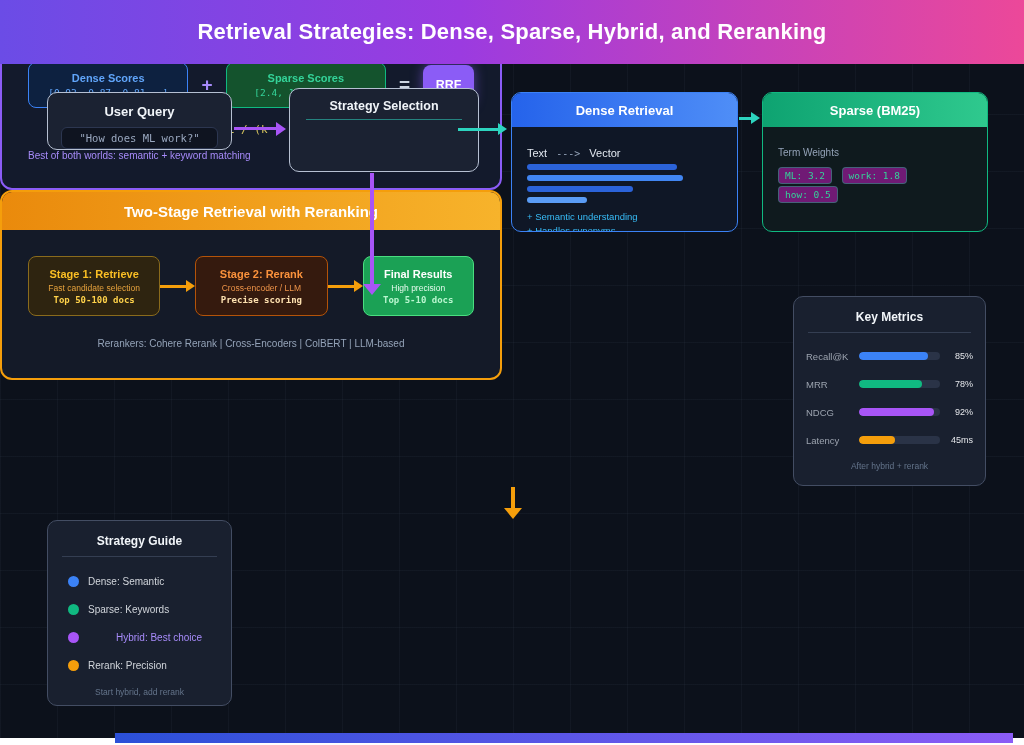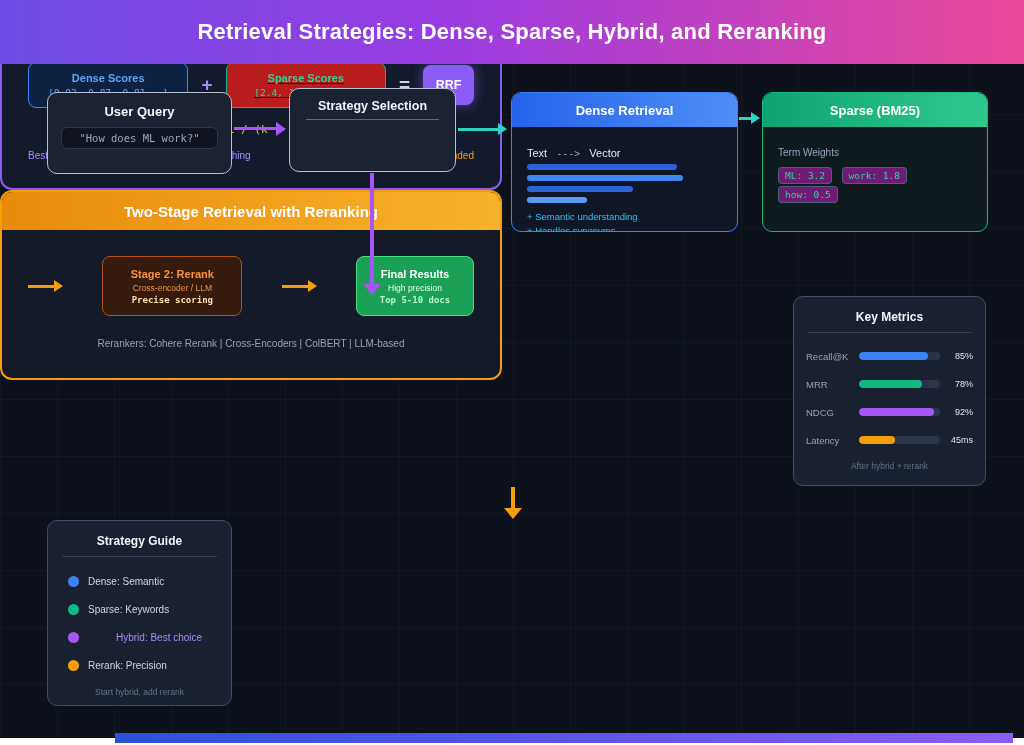--- a/index.html
+++ b/index.html
@@ -28,29 +28,29 @@
 
   
   .card { position:absolute; border-radius:10px; }
   .panel { background:#1b2232; border:1.5px solid #b6c0d2; }
   .subtle-panel { background:#19202f; border:1.5px solid #434d63; }
   .card-title { color:#f1f5f9; font-weight:bold; text-align:center; }
   .divider { height:1px; background:#343e52; margin:8px 14px 0; }
   .mono { font-family:"DejaVu Sans Mono", monospace; }
 
   
-  .uq { left:47px; top:92px; width:185px; height:82px; }
+  .uq { left:47px; top:92px; width:185px; height:58px; }
   .uq .card-title { font-size:13px; padding-top:11px; }
   .uq-code {
     margin:8px 13px 0; background:#0f1420; border:1px solid #2c3650; border-radius:6px;
     padding:4px 6px; font-size:10.5px; color:#9aa8bf; text-align:center;
   }
 
   
-  .ss { left:289px; top:88px; width:167px; height:84px; }
+  .ss { left:289px; top:88px; width:190px; height:84px; }
   .ss .card-title { font-size:12.5px; padding-top:10px; }
   .ss .divider { background:rgba(45,212,191,0.55); margin:6px 16px 0; }
   .ss-row { display:flex; justify-content:space-around; margin-top:9px; padding:0 10px; }
   .ss-opt { display:flex; flex-direction:column; align-items:center; }
   .dot { width:12px; height:12px; border-radius:50%; display:inline-block; }
   .dot.glow { box-shadow:0 0 0 3px rgba(168,85,247,.25), 0 0 10px 3px rgba(168,85,247,.75); }
   .ss-label { font-size:8.5px; color:#cbd5e1; margin-top:4px; }
 
   
   .ret-card { height:140px; background:#0f1726; overflow:hidden; }
@@ -80,21 +80,21 @@
     display:flex; align-items:center; justify-content:center; border-radius:9px 9px 0 0; }
   .hy-header .t { color:#fff; font-weight:bold; font-size:15px; }
   .hy-body { padding:22px 26px 0; }
   .score-row { display:flex; align-items:center; justify-content:center; }
   .score-box { width:164px; height:46px; border-radius:8px; display:flex; flex-direction:column;
     align-items:center; justify-content:center; }
   .score-box .st { font-size:11px; font-weight:bold; }
   .score-box .sv { font-size:9.5px; margin-top:3px; }
   .dense-scores { background:#0d2140; border:1.5px solid #3b82f6; }
   .dense-scores .st, .dense-scores .sv { color:#60a5fa; }
-  .sparse-scores { background:#b91c1c; border:1.5px solid #10b981;text-decoration:underline; }
+  .sparse-scores { background:#14532d; border:1.5px solid #10b981; }
   .sparse-scores .st, .sparse-scores .sv { color:#34d399; }
   .op { font-size:19px; font-weight:bold; margin:0 13px; }
   .op.plus { color:#a78bfa; }
   .op.eq { color:#cbd5e1; }
   .rrf { width:52px; height:40px; background:#8b5cf6; border-radius:8px; display:flex;
     align-items:center; justify-content:center; color:#fff; font-weight:bold; font-size:12.5px;
     box-shadow:0 0 12px rgba(139,92,246,.55); }
   .formula { text-align:center; margin-top:15px; font-size:11px; color:#d8c75e; }
   .hy-notes { display:flex; justify-content:space-between; margin-top:14px; font-size:10px; }
   .hy-note-l { color:#a78bfa; }
@@ -295,20 +295,25 @@
       </div>
       <div class="sg-foot">Start hybrid, add rerank</div>
     </div>
 
     <div class="ts">
       <div class="ts-header">
         <span class="t">Two-Stage Retrieval with Reranking</span>
       </div>
       <div class="ts-body">
         <div class="stage-row">
+          <div class="stage-box stage-amber">
+            <span class="st">Stage 1: Retrieve</span>
+            <span class="l1">Fast candidate selection</span>
+            <span class="l2 mono">Top 50-100 docs</span>
+          </div>
           <div class="stage-arrow">
             <div class="line"></div>
             <div class="head"></div>
           </div>
           <div class="stage-box stage-rust">
             <span class="st">Stage 2: Rerank</span>
             <span class="l1">Cross-encoder / LLM</span>
             <span class="l2 mono">Precise scoring</span>
           </div>
           <div class="stage-arrow">

